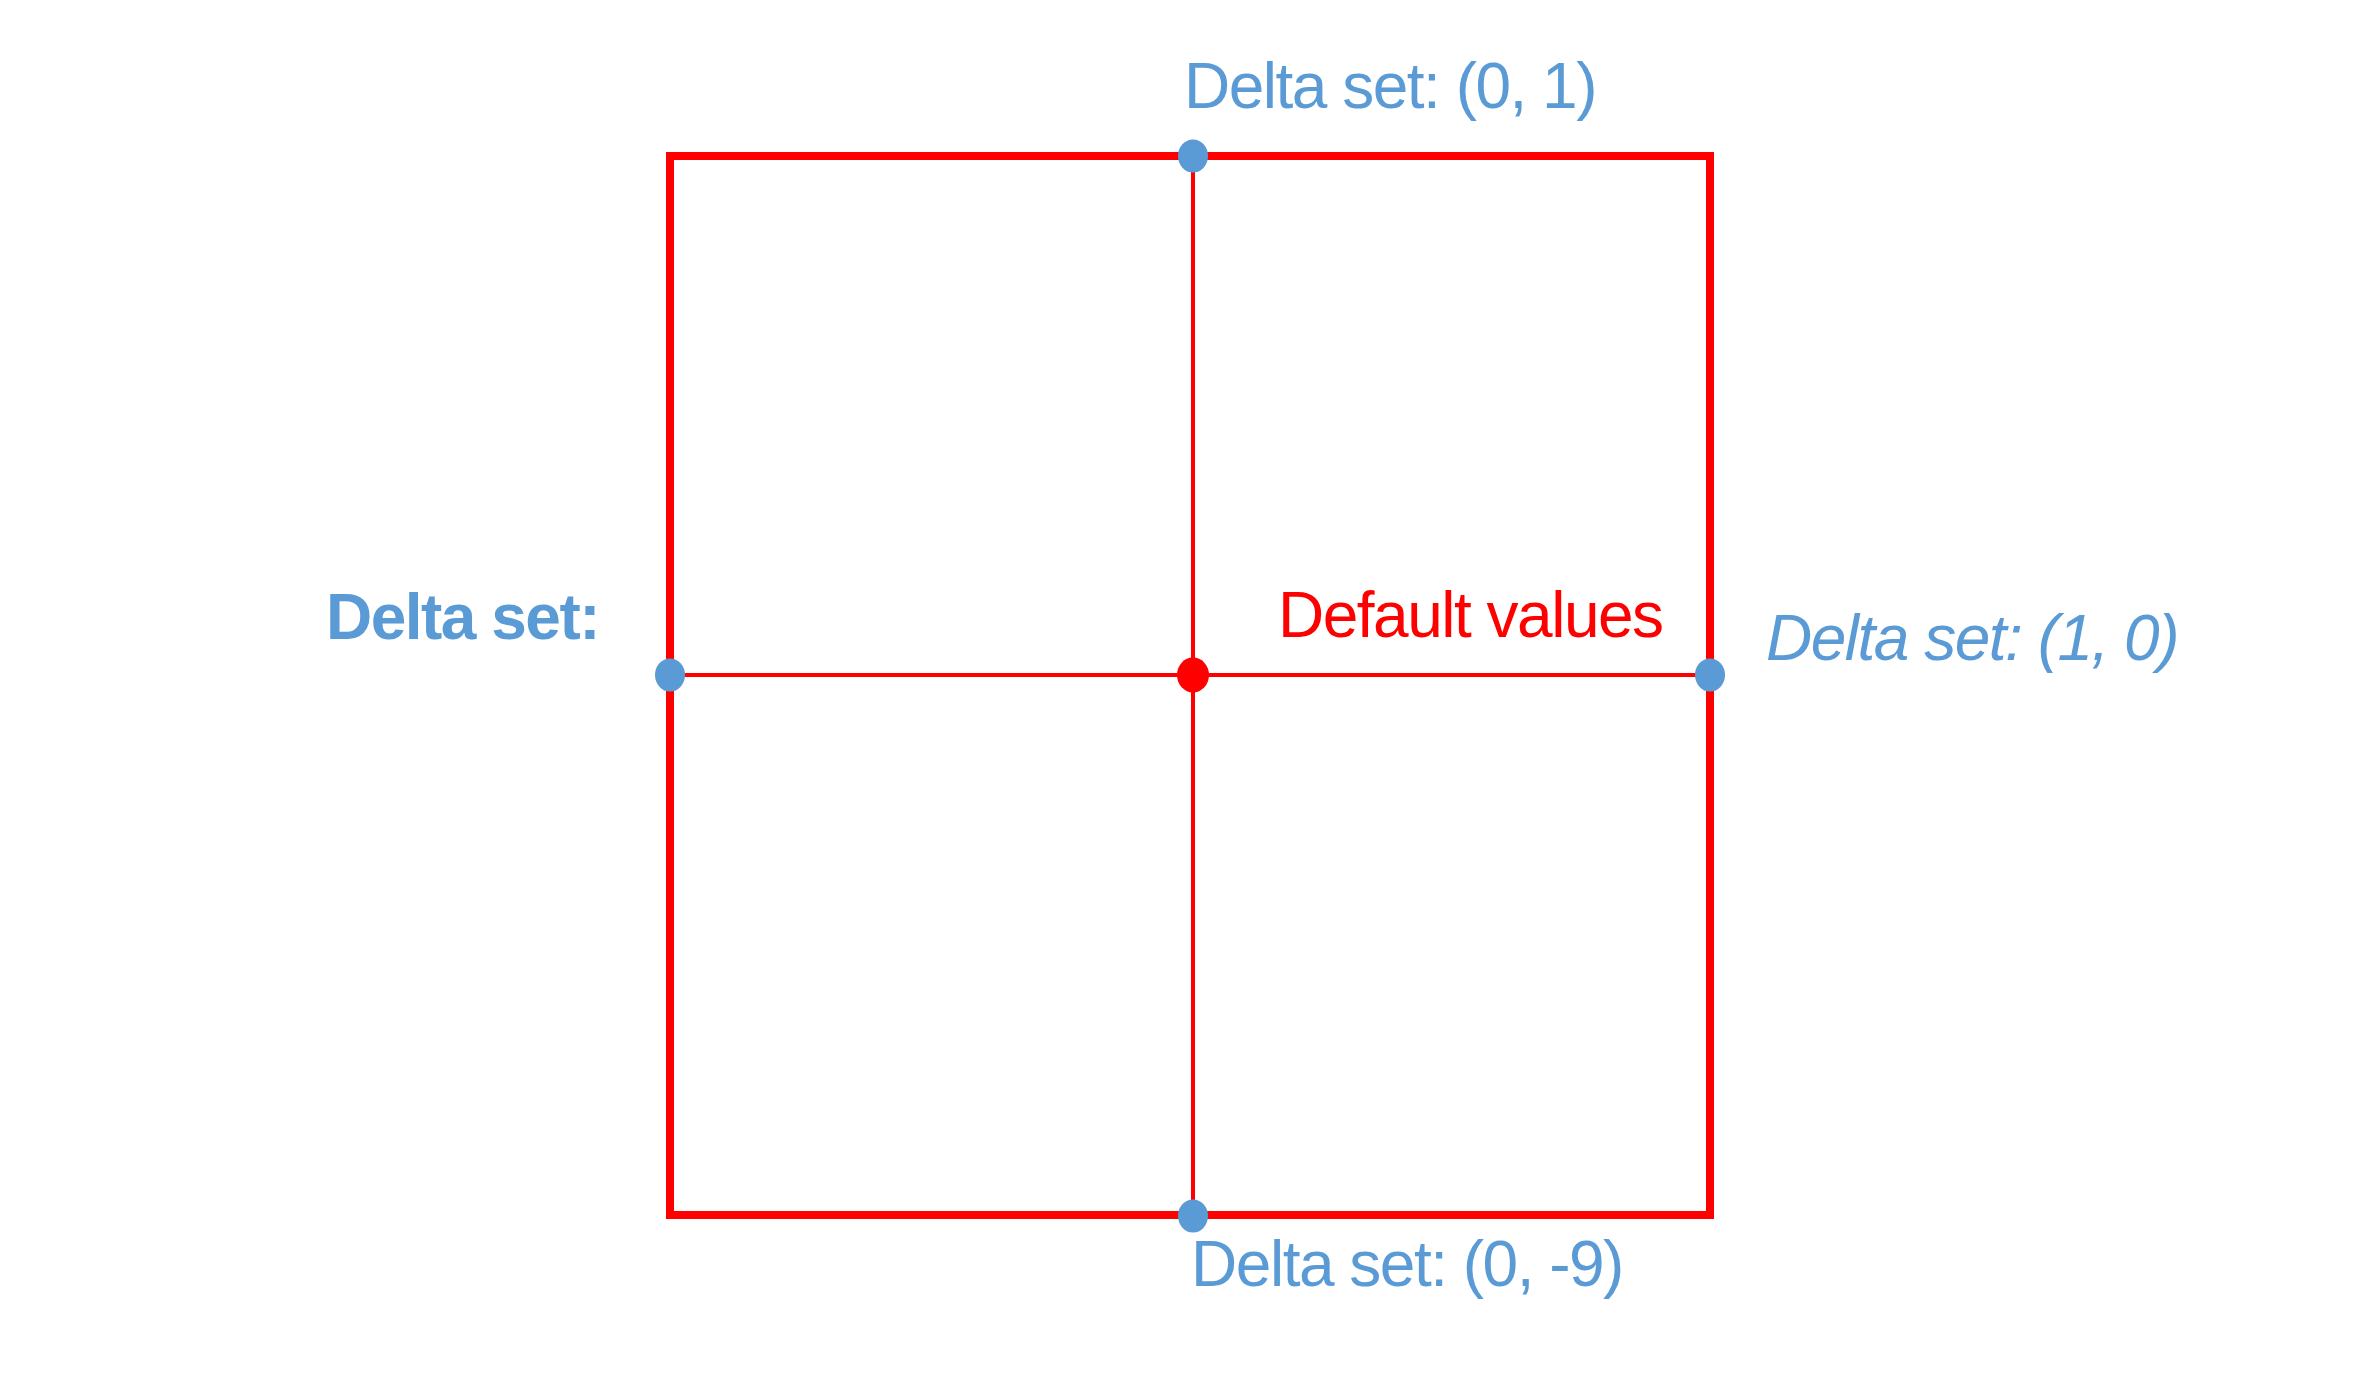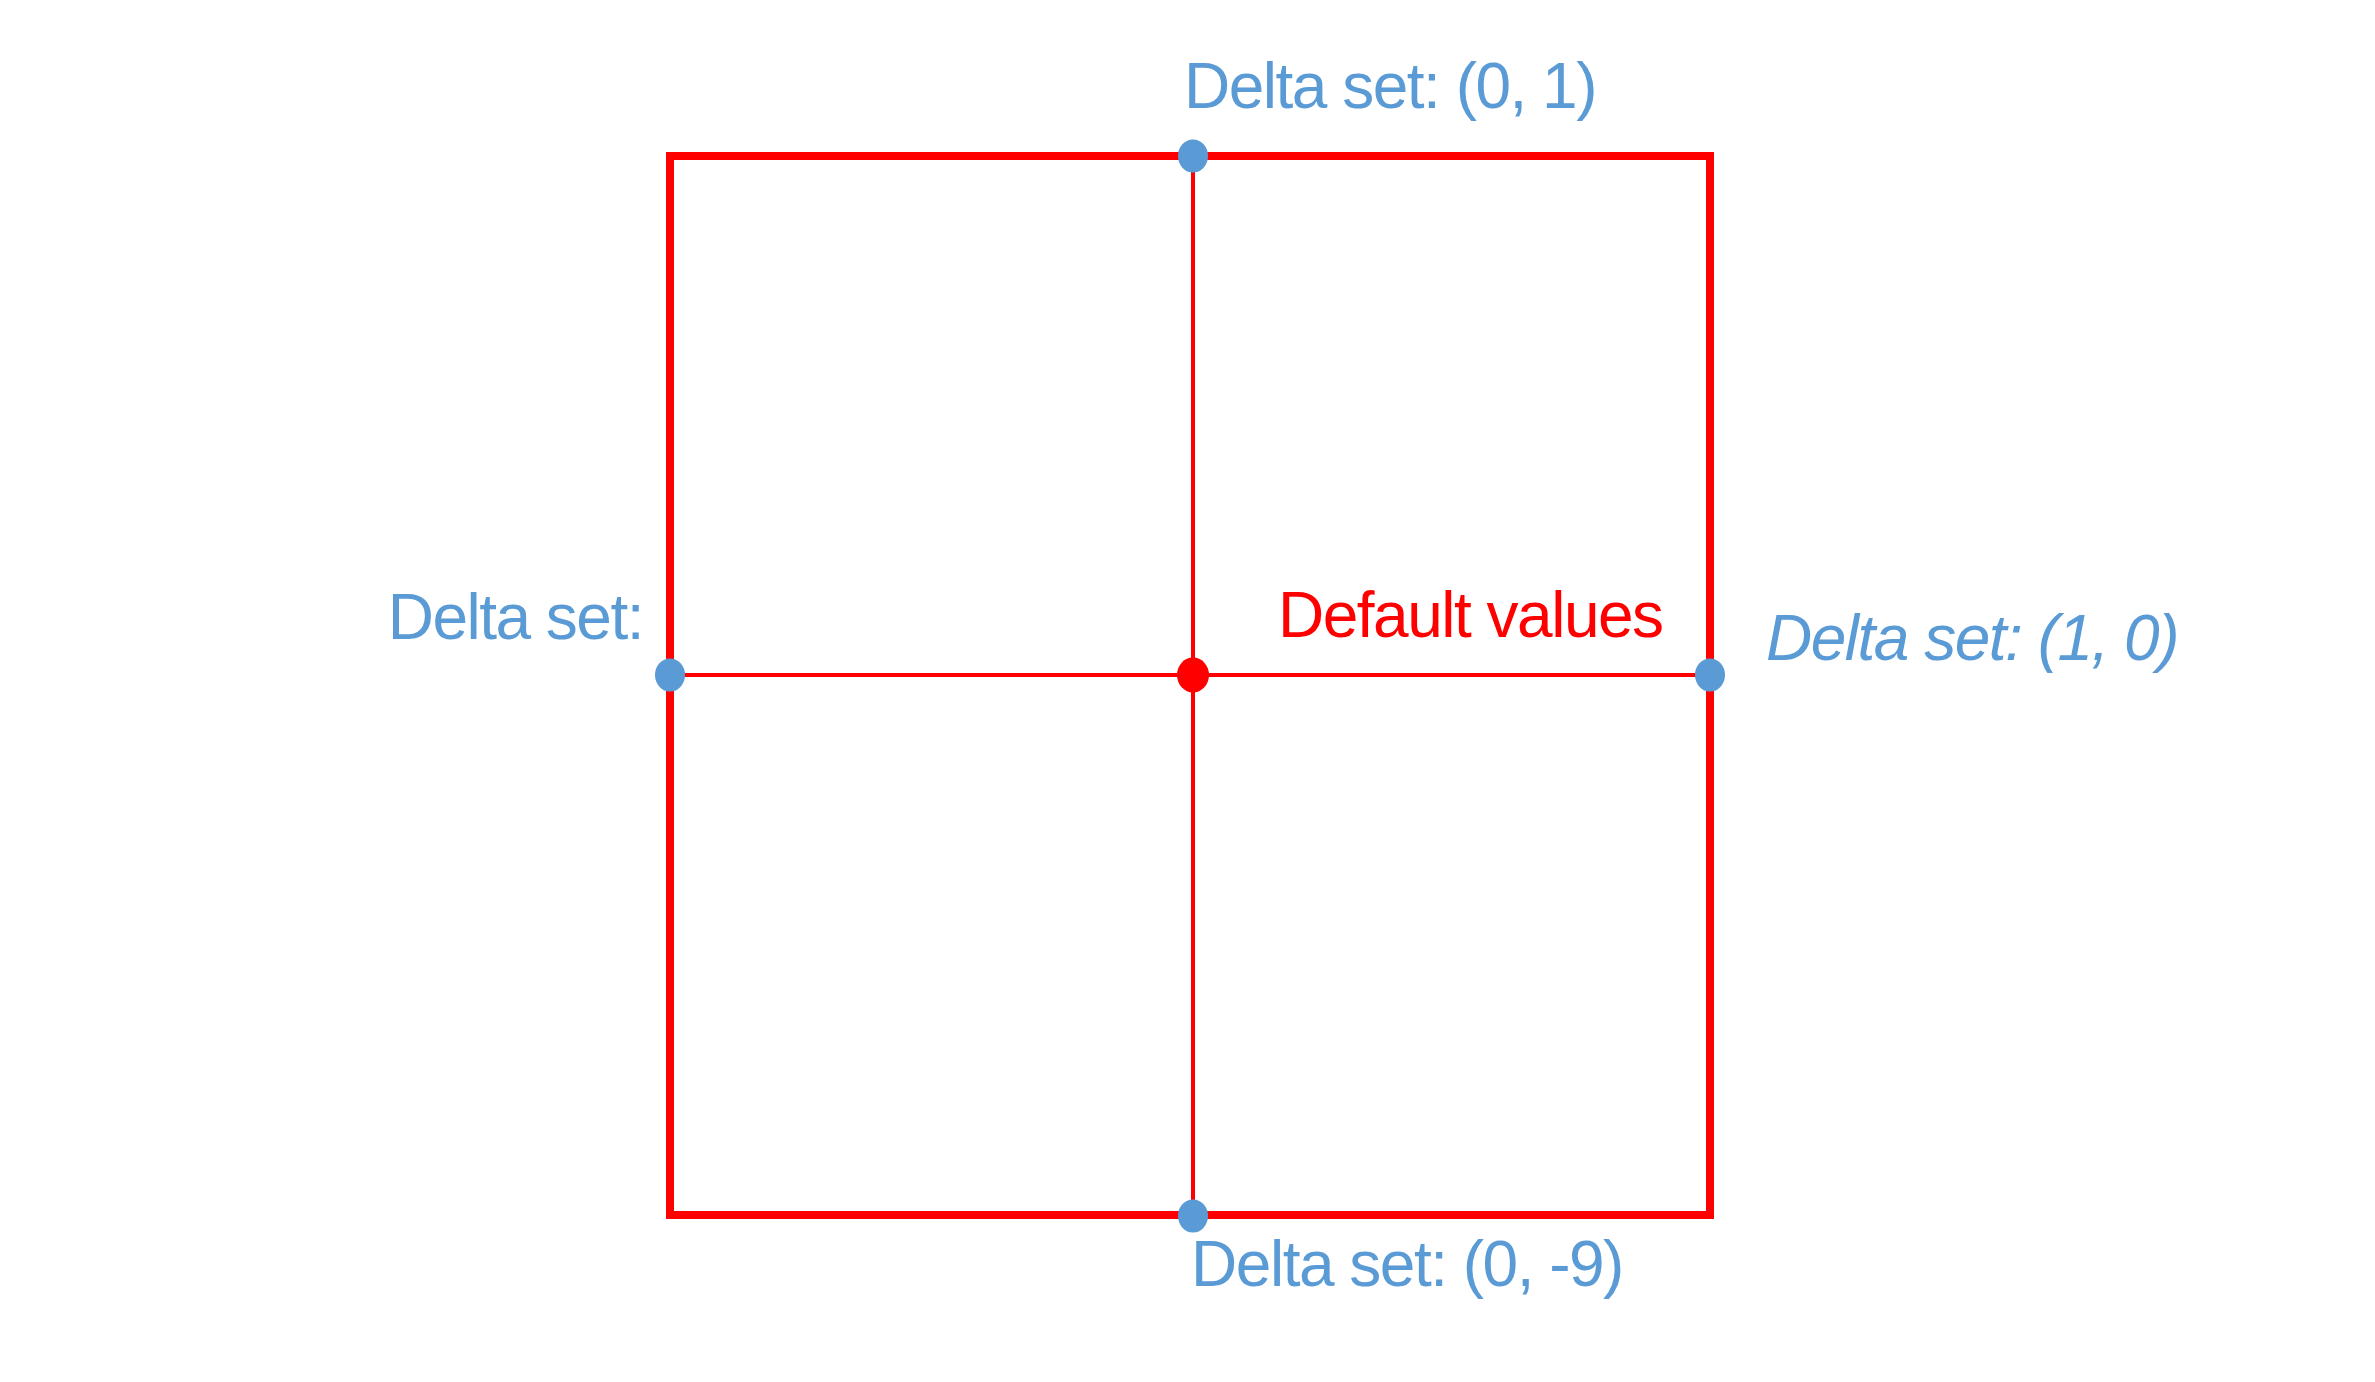--- a/index.html
+++ b/index.html
@@ -65,24 +65,25 @@
     font-size: 64px;
     letter-spacing: -1.5px;
     color: var(--blue, #5B9BD5);
     white-space: nowrap;
     line-height: 1.2;
   }
   .label.top-label    { left: 1390px; top: 48px;   transform: translateX(-50%); }
   .label.bottom-label { left: 1407px; top: 1226px; transform: translateX(-50%); }
   .label.right-label  { left: 1766px; top: 600px; font-style: italic; }
   .label.left-label   {
-    right: 1732px;
+    right: 1776px;
     top: 572px;
     text-align: right;
     line-height: 90px;
+    font-weight: bold;
   }
   .label.center-label {
     left: 1278px;
     top: 577px;
     color: var(--red, #FF0000);
   }
 </style>
 </head>
 <body>
 

